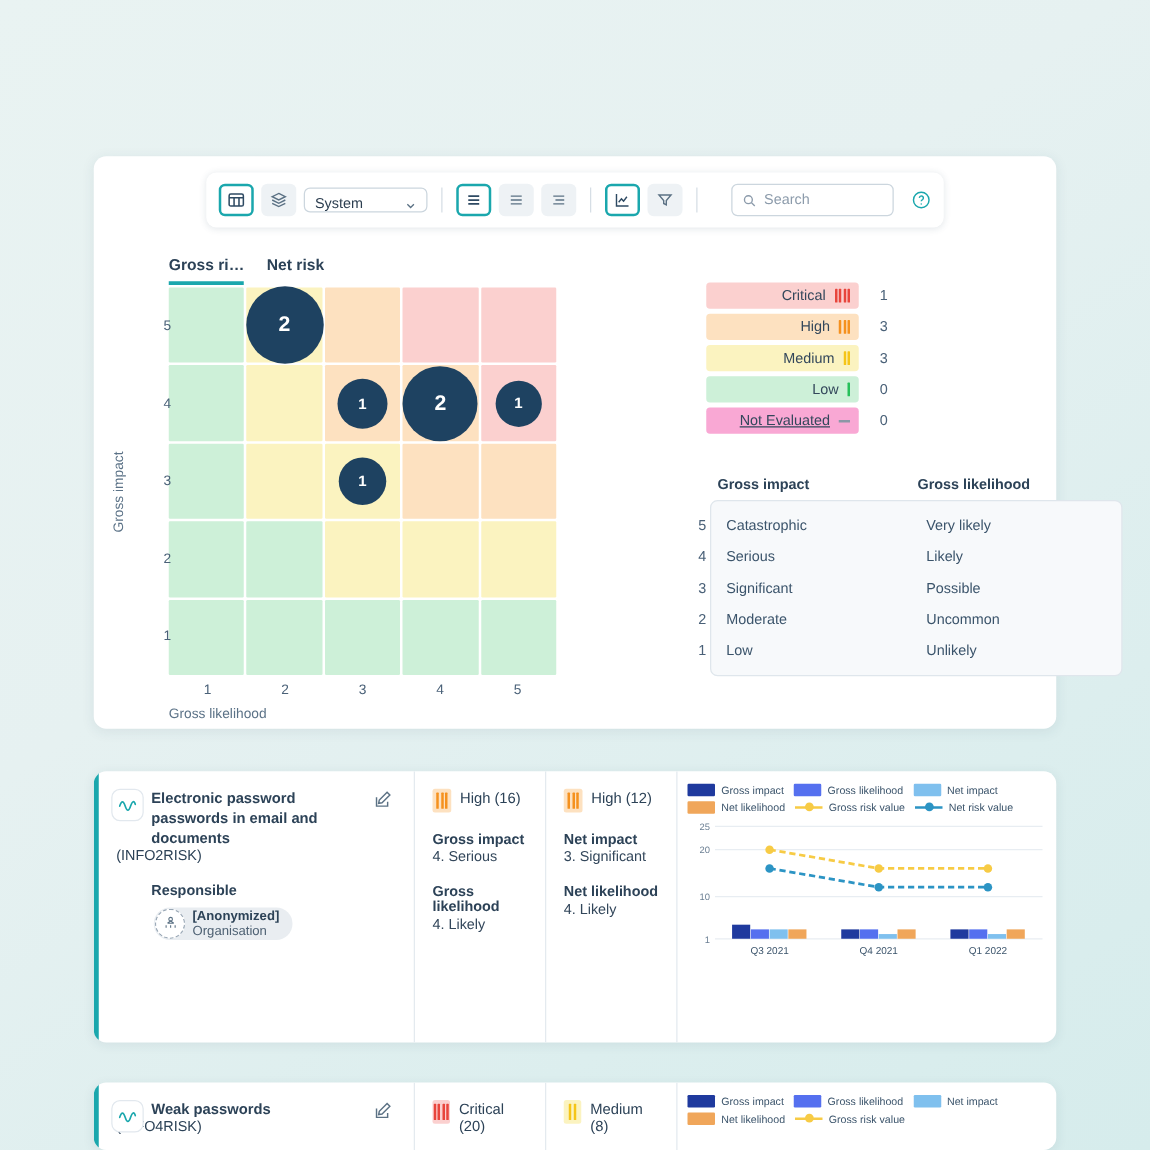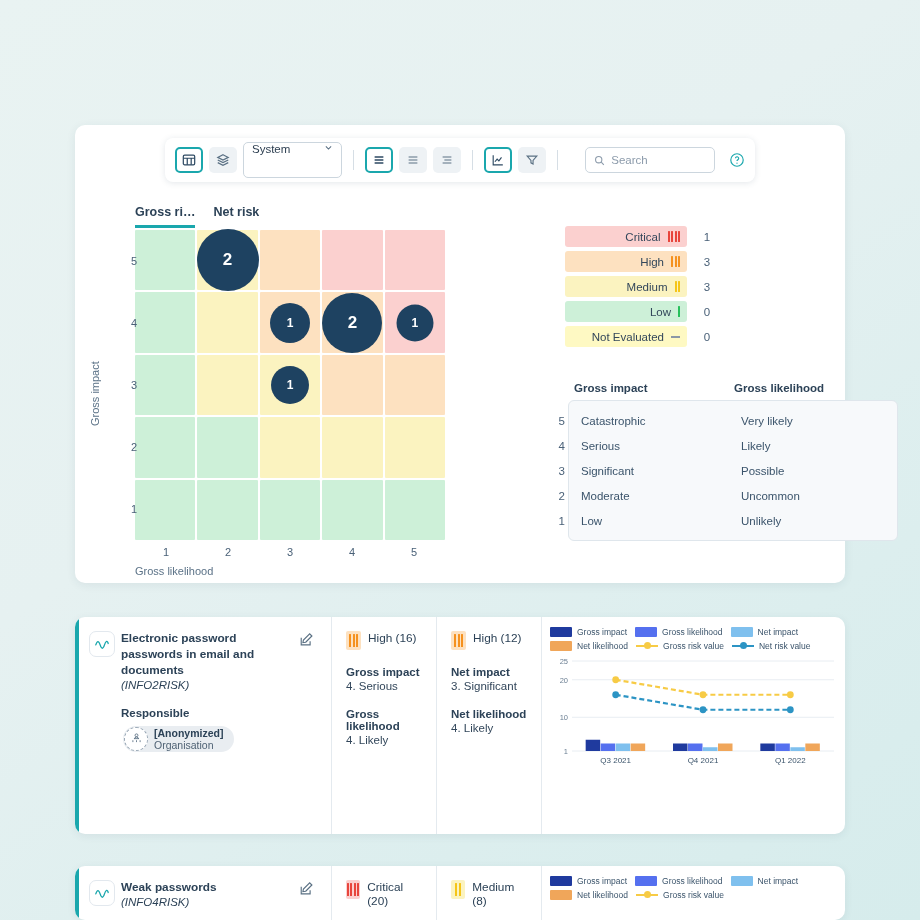--- a/index.html
+++ b/index.html
@@ -26,22 +26,22 @@
     display: flex; align-items: center; gap: 6px; padding: 0 10px;
   }
   .tbtn {
     width: 28px; height: 26px; border-radius: 5px; background: #eef2f5;
     display: flex; align-items: center; justify-content: center;
     color: #5b7184; cursor: pointer; flex: none;
   }
   .tbtn.active { background: #fff; border: 2px solid #1aa7ad; color: #2e4a63; }
   .sep { width: 1px; height: 20px; background: #d6dee5; margin: 0 5px; flex: none; }
   .select {
-    width: 130px; height: 36px; border: 1px solid #ccd6de; border-radius: 5px;
-    background: #fff; display: flex; align-items: flex-start; justify-content: space-between;
+    width: 130px; height: 20px; border: 1px solid #ccd6de; border-radius: 5px;
+    background: #fff; display: flex; align-items: flex-end; justify-content: space-between;
     padding: 0 8px; font-size: 11.5px; color: #2c3e50; cursor: pointer;
   }
   .searchbox {
     width: 172px; height: 26px; border: 1px solid #ccd6de; border-radius: 5px;
     background: #fff; display: flex; align-items: center; gap: 6px;
     padding: 0 8px; font-size: 11.5px; color: #8c9bab; cursor: text; margin-left: 16px;
   }
   .help { margin-left: 8px; color: #1aa7ad; cursor: pointer; display:flex; }
 
   
@@ -112,21 +112,21 @@
   .col-net { width: 105px; }
   .col-chart { width: 303px; padding: 10px 8px 6px 8px; }
 
   .risk-ico {
     width: 26px; height: 26px; border-radius: 7px; background: #fff;
     border: 1px solid #e2e8ee; display: flex; align-items: center; justify-content: center;
     position: absolute; left: 10px; top: 14px;
   }
   .risk-title { margin-left: 28px; font-size: 11.8px; font-weight: bold; color: #2c4257;
                 line-height: 1.35; width: 160px; }
-  .risk-code { margin-left: 28px; font-size: 11.5px; font-style: italic; color: #2c4257; }
+  .risk-code { font-size: 11.5px; color: #2c4257; }
   .edit-ico { position: absolute; right: 16px; top: 15px; color: #5b7184; cursor: pointer; }
   .resp-h { margin-left: 28px; margin-top: 16px; font-size: 11.5px; font-weight: bold; color: #2c4257; }
   .chip {
     margin-left: 30px; margin-top: 7px; height: 26px; background: #e9edf1; border-radius: 13px;
     display: inline-flex; align-items: center; padding-right: 11px; cursor: pointer;
   }
   .chip-av {
     width: 24px; height: 24px; border-radius: 50%; border: 1px dashed #9aa8b6;
     background: #fff; display: flex; align-items: center; justify-content: center;
     margin: 0 6px 0 1px; flex: none;
@@ -319,21 +319,21 @@
         <div class="lrow">
           <div class="lchip" style="background: rgb(205, 240, 216);">
             <span>Low</span>
             <span class="bars">
               <span class="bar" style="background: rgb(39, 192, 91);"></span>
             </span>
           </div>
           <div class="lcount">0</div>
         </div>
         <div class="lrow">
-          <div class="lchip" style="background: #fef9c3;">
+          <div class="lchip" style="background: #f9a8d4; text-decoration: underline;">
             <span>Not Evaluated</span>
             <span class="bars">
               <span class="dash"></span>
             </span>
           </div>
           <div class="lcount">0</div>
         </div>
       </div>
 
     <div class="scale">

